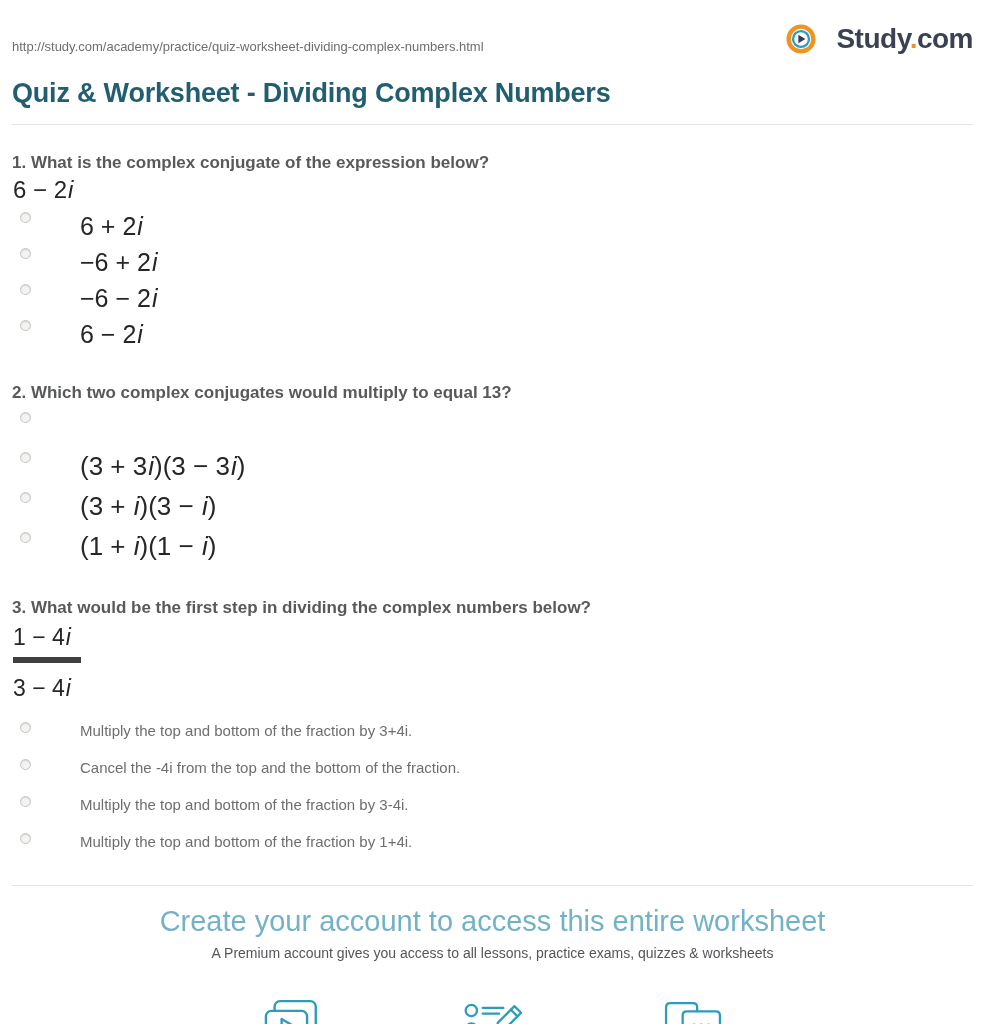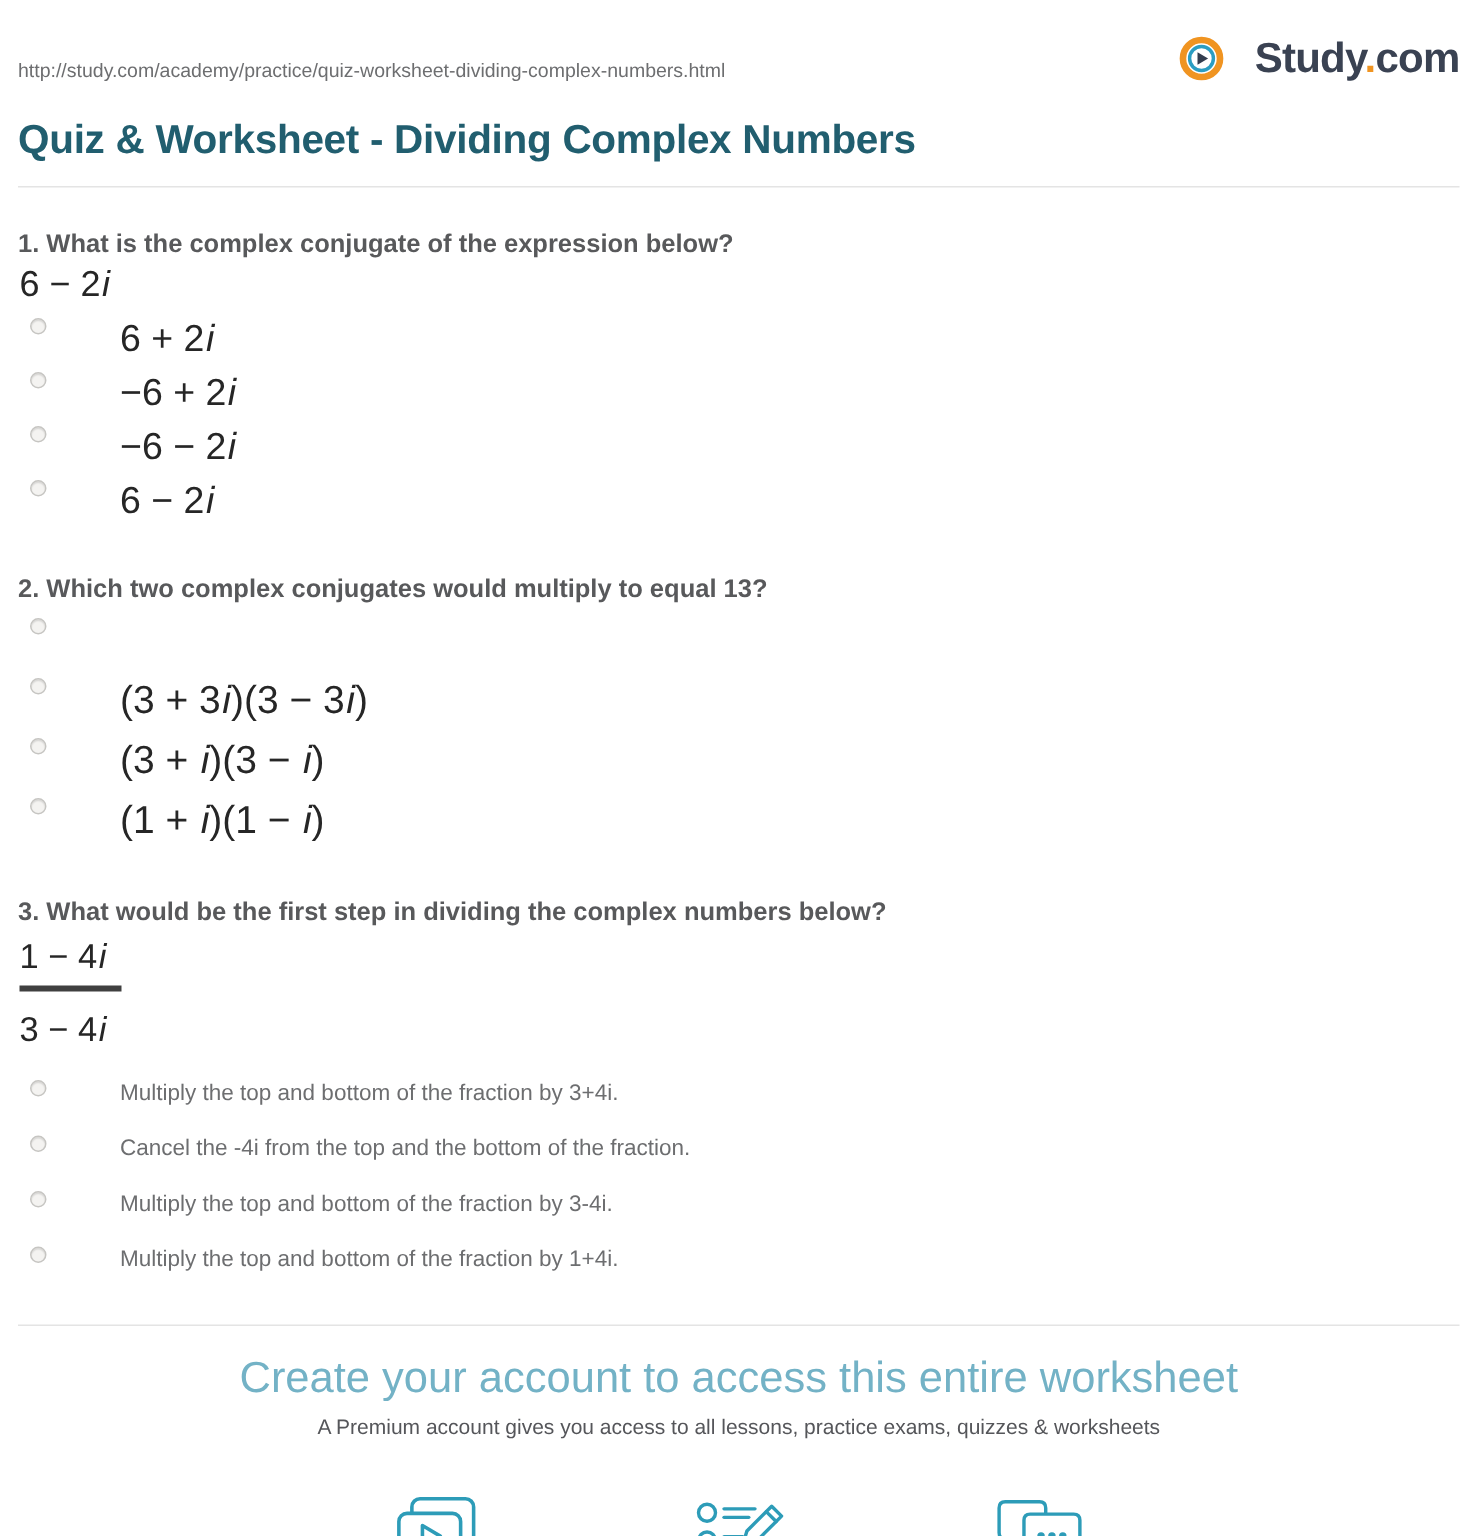--- a/index.html
+++ b/index.html
@@ -38,21 +38,21 @@
     flex: 0 0 auto; margin-right: 13px;
   }
   .option-math { font-size: 25px; line-height: 1.15; }
   .q2 .option-math { font-size: 26px; }
   .q2 .option.math-row { min-height: 35px; }
   .option.text-row { margin-top: 20px; }
   .option-plain { font-size: 15px; color: #6d6e70; }
 
   
   .fraction { margin-top: 6px; margin-left: 1px; display: inline-block; }
-  .fraction .numer { font-size: 23px; padding: 0 10px 6px 0; border-bottom: 4px solid #404040; }
+  .fraction .numer { font-size: 23px; padding: 0 10px 6px 0; border-bottom: 6px solid #404040; }
   .fraction .denom { font-size: 23px; padding-top: 12px; }
 
   
   .footer-rule { border: none; border-top: 1px solid #e4e4e4; margin-top: 35px; }
   .signup { text-align: center; }
   .signup-heading { margin-top: 19px; font-size: 29px; font-weight: normal; color: #73b2c6; cursor: pointer; }
   .signup-sub { margin-top: 7px; font-size: 14px; color: #55565a; }
   .features { margin-top: 38px; display: flex; justify-content: center; gap: 22px; }
   .feature { width: 178px; display: flex; flex-direction: column; align-items: center; }
   .feature svg { display: block; }

